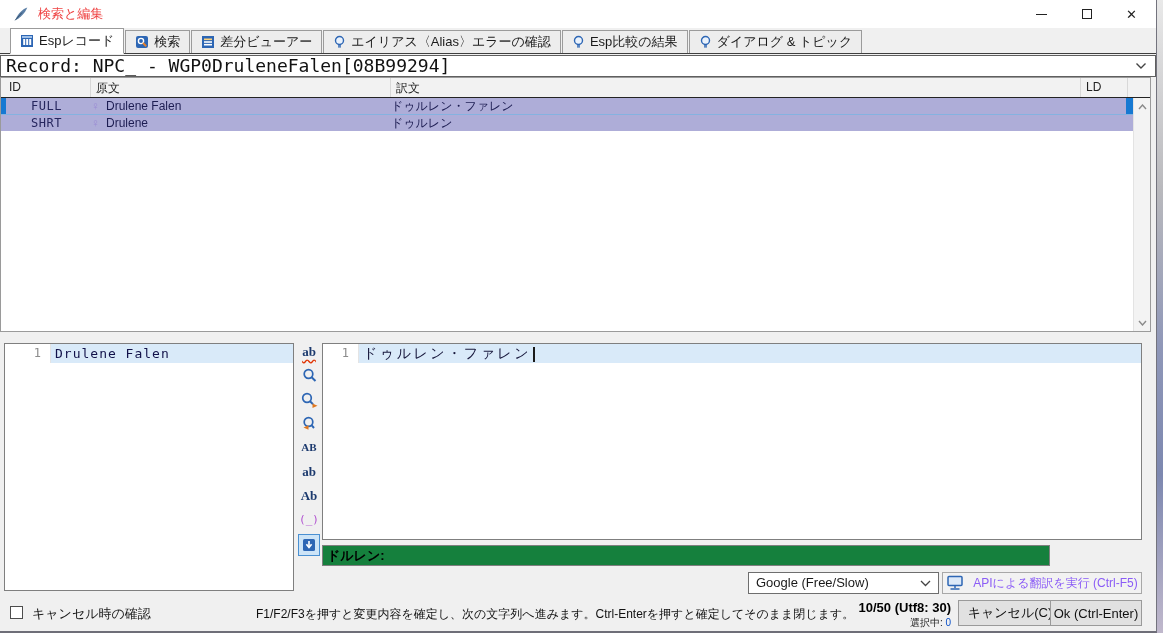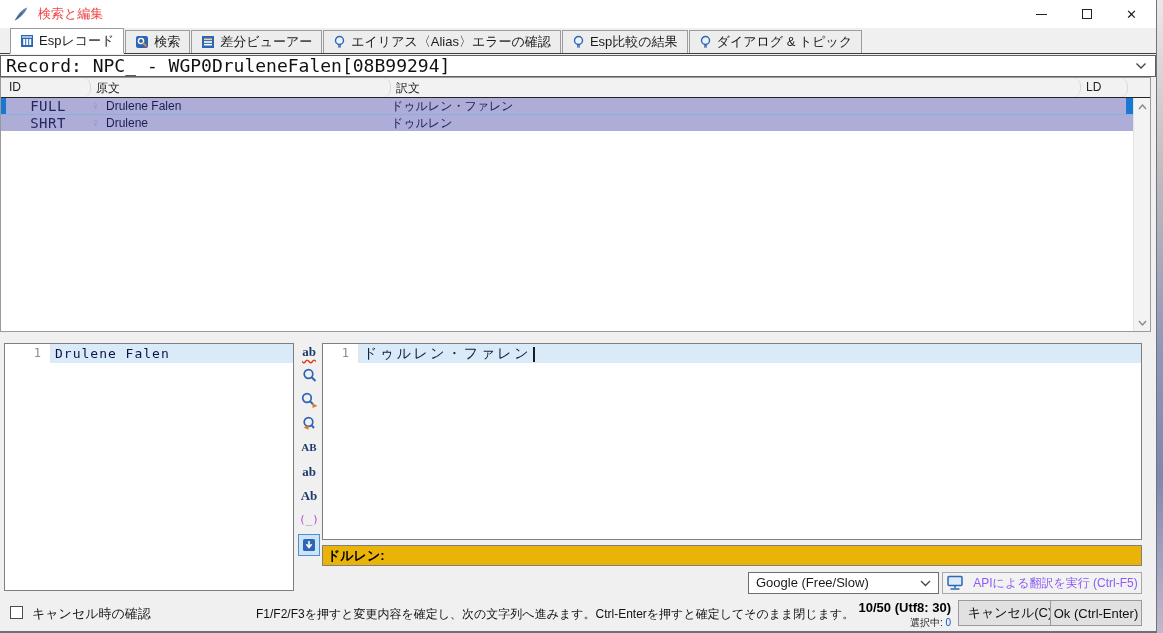--- a/index.html
+++ b/index.html
@@ -29,29 +29,29 @@
          background:#ededed; border:1px solid #9b9b9b; border-bottom:none; margin-right:1px; white-space:nowrap; }
   .tab.active { background:#ffffff; height:26px; margin-bottom:-1px; border-bottom:1px solid #ffffff; font-weight:normal; }
   .tab svg { display:block; }
   
   .recordbar { position:absolute; left:0; top:55px; width:1156px; height:22px; background:#fff; border:1px solid #5f5f5f; }
   .record-text { position:absolute; left:5px; top:0; line-height:20px; font-family:"DejaVu Sans Mono", monospace; font-size:18px; color:#111; white-space:pre; }
   .combo-chevron { position:absolute; right:8px; top:6px; }
   
   .grid { position:absolute; left:0; top:77px; width:1151px; height:255px; background:#fff; border:1px solid #9a9a9a; }
   .thead { display:flex; height:20px; background:#f2f2f2; border-bottom:1px solid #242424; font-size:12px; color:#222; }
-  .th { border-right:1px solid #d8d8d8; padding:2px 0 16px 8px;border-radius:8px; }
+  .th { border-right:1px solid #d8d8d8; padding:2px 0 16px 8px; }
   .th-id { width:90px; } .th-src { width:300px; padding-left:5px; } .th-tr { width:690px; padding-left:5px; }
   .th-ld { width:47px; padding-left:5px; } .th-pad { flex:1; border-right:none; }
   .tbody { position:relative; width:calc(100% - 17px); }
   .trow { position:relative; display:flex; height:16px; background:#aeadd8; align-items:center; }
   .trow + .trow { border-top:1px solid #85b2e0; height:17px; }
   .trow.selected::before { content:""; position:absolute; left:0; top:0; bottom:0; width:5px; background:#1779d2; }
   .trow.selected::after  { content:""; position:absolute; right:0; top:0; bottom:0; width:7px; background:#1779d2; }
-  .cell-id { width:90px; padding-left:4px; font-family:"DejaVu Sans Mono", monospace; font-size:14px; color:#26265e; letter-spacing:.5px;text-align:center; }
+  .cell-id { width:90px; padding-left:30px; font-family:"DejaVu Sans Mono", monospace; font-size:12px; color:#26265e; letter-spacing:.5px; }
   .cell-src { width:300px; display:flex; align-items:center; gap:6px; font-size:12px; color:#1d1d52; }
   .female { color:#9b8cd4; font-size:12px; line-height:1; }
   .cell-tr { width:690px; font-size:12px; color:#1d1d52; }
   .vscroll { position:absolute; right:0; top:20px; bottom:0; width:17px; background:#f3f3f3; border-left:1px solid #e3e3e3; }
   .scroll-btn { position:absolute; left:0; width:16px; height:17px; display:flex; align-items:center; justify-content:center; }
   .scroll-up { top:0; } .scroll-down { bottom:0; }
   
   .panel { position:absolute; background:#fff; border:1px solid #7f7f7f; }
   .panel-left  { left:4px;  top:343px; width:290px; height:248px; }
   .panel-right { left:322px; top:343px; width:820px; height:197px; }
@@ -64,21 +64,21 @@
   .caret { display:inline-block; width:2px; height:15px; background:#1a1a1a; vertical-align:middle; margin-left:2px; }
   
   .tools { position:absolute; left:296px; top:342px; width:26px; display:flex; flex-direction:column; align-items:center; gap:5px; }
   .tool { width:22px; height:19px; display:flex; align-items:center; justify-content:center; font-weight:bold;
           font-family:"Liberation Serif", serif; color:#1c3a6e; font-size:13px; line-height:1; cursor:default; }
   .tool.small { font-size:11px; }
   .tool.wavy { text-decoration:underline wavy #e03000; text-underline-offset:3px; }
   .tool.purple { color:#b050d0; font-family:"DejaVu Sans Mono", monospace; font-size:11px; font-weight:normal; }
   .tool.selected { background:#cde4f7; border:1px solid #4a90d2; width:22px; height:22px; }
   
-  .sugbox { position:absolute; left:322px; top:545px; width:820px; height:21px; background:#eab308; border:1px solid #7f7f7f;
+  .sugbox { position:absolute; left:322px; top:545px; width:728px; height:21px; background:#15803d; border:1px solid #7f7f7f;
             font-size:13px; font-weight:bold; color:#000; line-height:19px; padding-left:4px; }
   .engine-select { position:absolute; left:748px; top:572px; width:191px; height:22px; background:#fff; border:1px solid #6e6e6e; font-size:13px; }
   .engine-label { position:absolute; left:7px; top:0; line-height:20px; }
   .engine-chevron { position:absolute; right:7px; top:7px; }
   .api-btn { position:absolute; left:942px; top:572px; width:200px; height:22px; background:#f2f2f2; border:1px solid #a8a8a8;
              display:flex; align-items:center; justify-content:center; gap:9px; font-size:12px; color:#8b5cf6; }
   
   .statusbar { position:absolute; left:0; top:598px; width:100%; height:33px; background:#f0f0f0; }
   .checkbox { position:absolute; left:10px; top:8px; width:13px; height:13px; background:#fff; border:1px solid #4d4d4d; }
   .chk-label { position:absolute; left:32px; top:7px; font-size:13px; }

